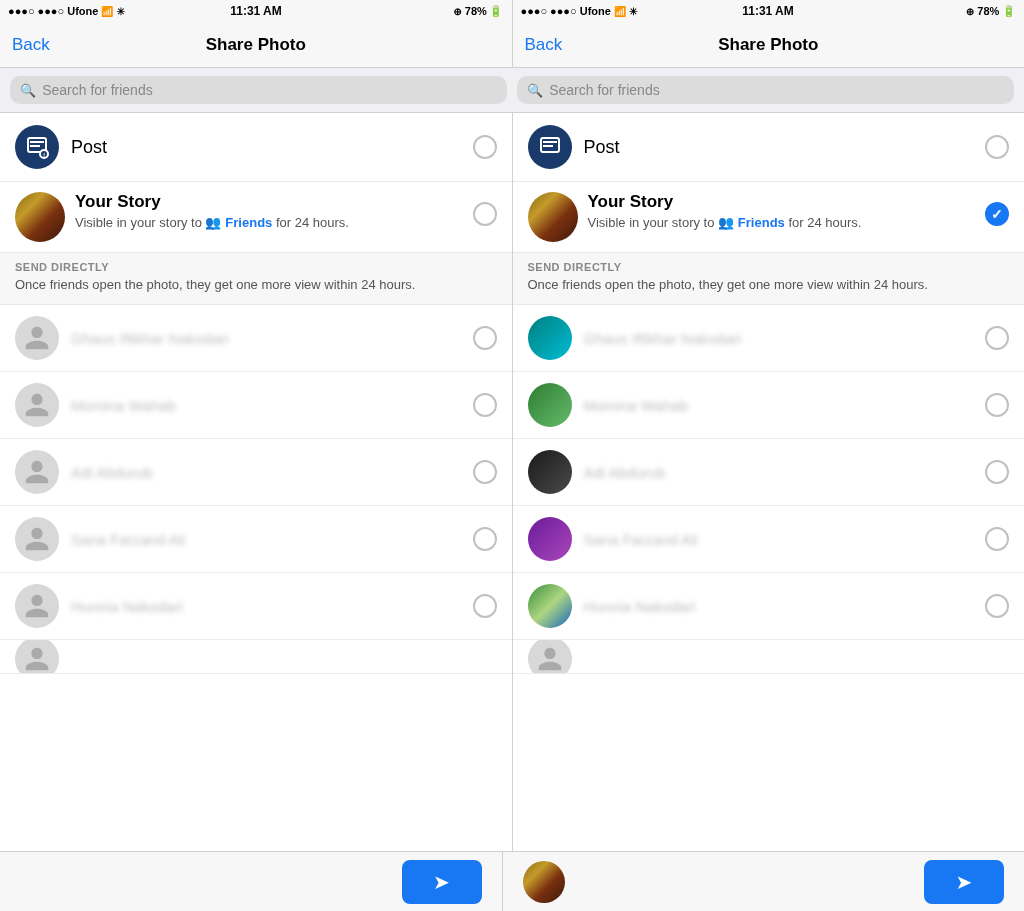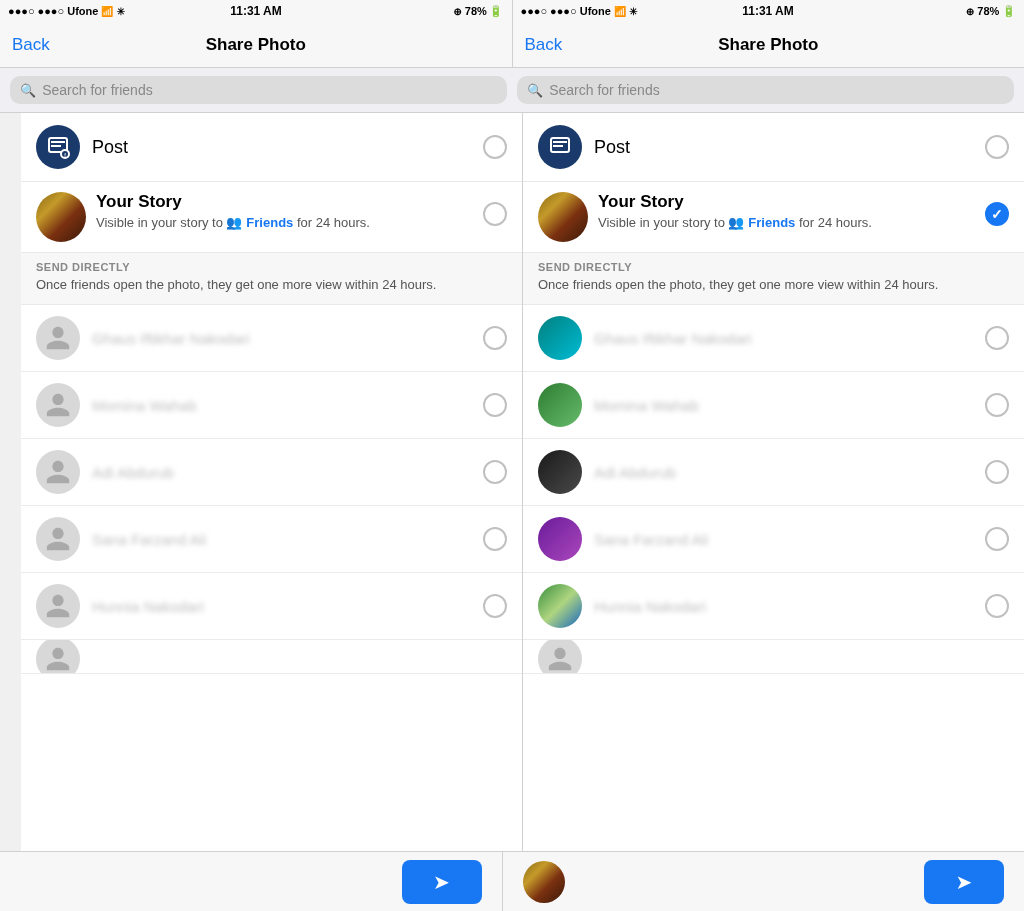--- a/index.html
+++ b/index.html
@@ -65,21 +65,21 @@
     <span style="color:#888; font-size:13px;">🔍</span>
     <span style="color:#888; font-size:14px;">Search for friends</span>
   </div>
   <div style="width:10px;"></div>
   <div style="flex:1; display:flex; align-items:center; background:#dcdcdc; border-radius:10px; padding:6px 10px; gap:6px;">
     <span style="color:#888; font-size:13px;">🔍</span>
     <span style="color:#888; font-size:14px;">Search for friends</span>
   </div>
 </div>
 
-<div style="display:flex; flex:1; overflow:hidden;margin-left:21px;">
+<div style="display:flex; flex:1; overflow:hidden;">
 
   <div style="flex:1; display:flex; flex-direction:column; background:#fff; overflow:hidden; position:relative;">
 
     <div style="display:flex; align-items:center; padding:12px 15px; border-bottom:1px solid #e8e8e8;">
       <div style="width:44px; height:44px; border-radius:50%; background:#1a3a6b; display:flex; align-items:center; justify-content:center; margin-right:12px; flex-shrink:0;">
         <svg width="24" height="24" viewBox="0 0 24 24" fill="white">
           <rect x="3" y="3" width="18" height="14" rx="2" fill="none" stroke="white" stroke-width="2"></rect>
           <rect x="5" y="6" width="14" height="2" fill="white"></rect>
           <rect x="5" y="10" width="10" height="2" fill="white"></rect>
           <circle cx="19" cy="19" r="4" fill="#1a3a6b" stroke="white" stroke-width="2"></circle>

